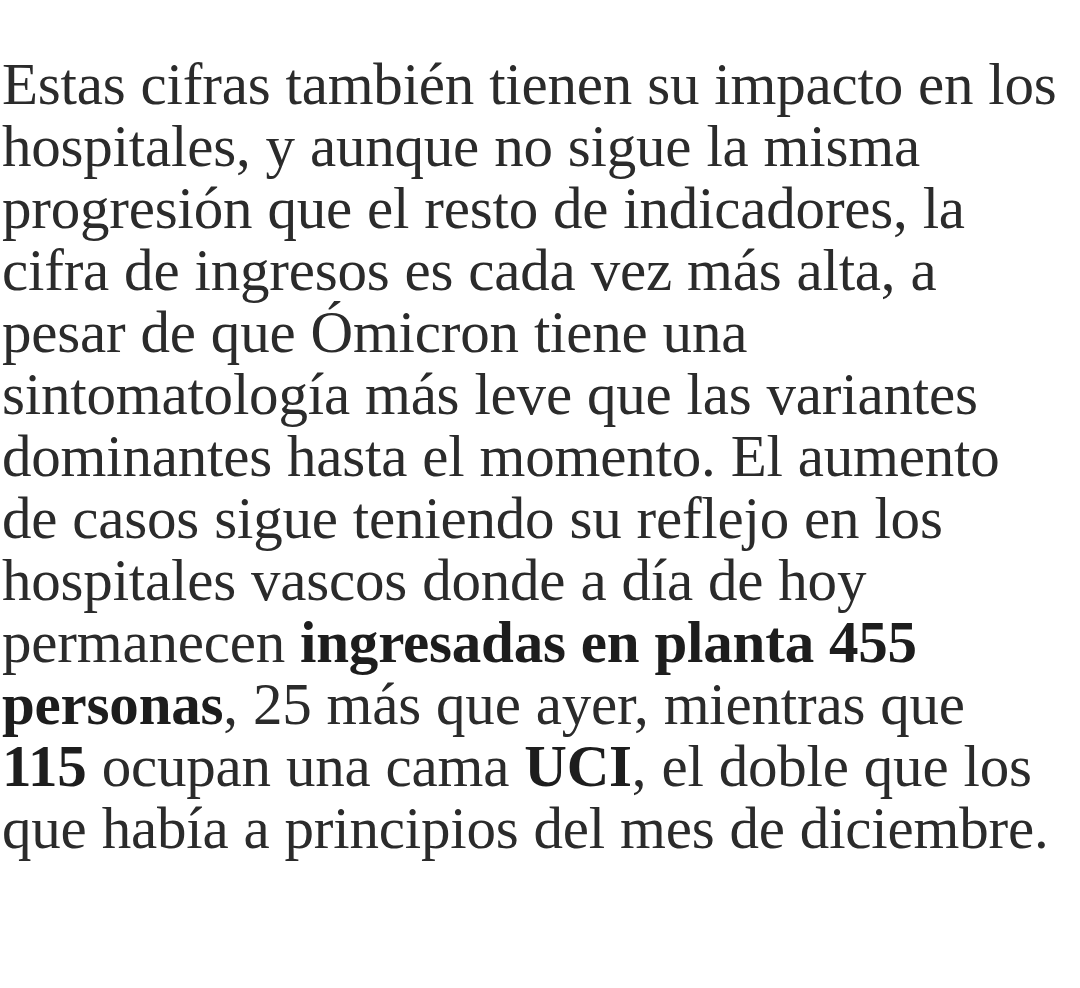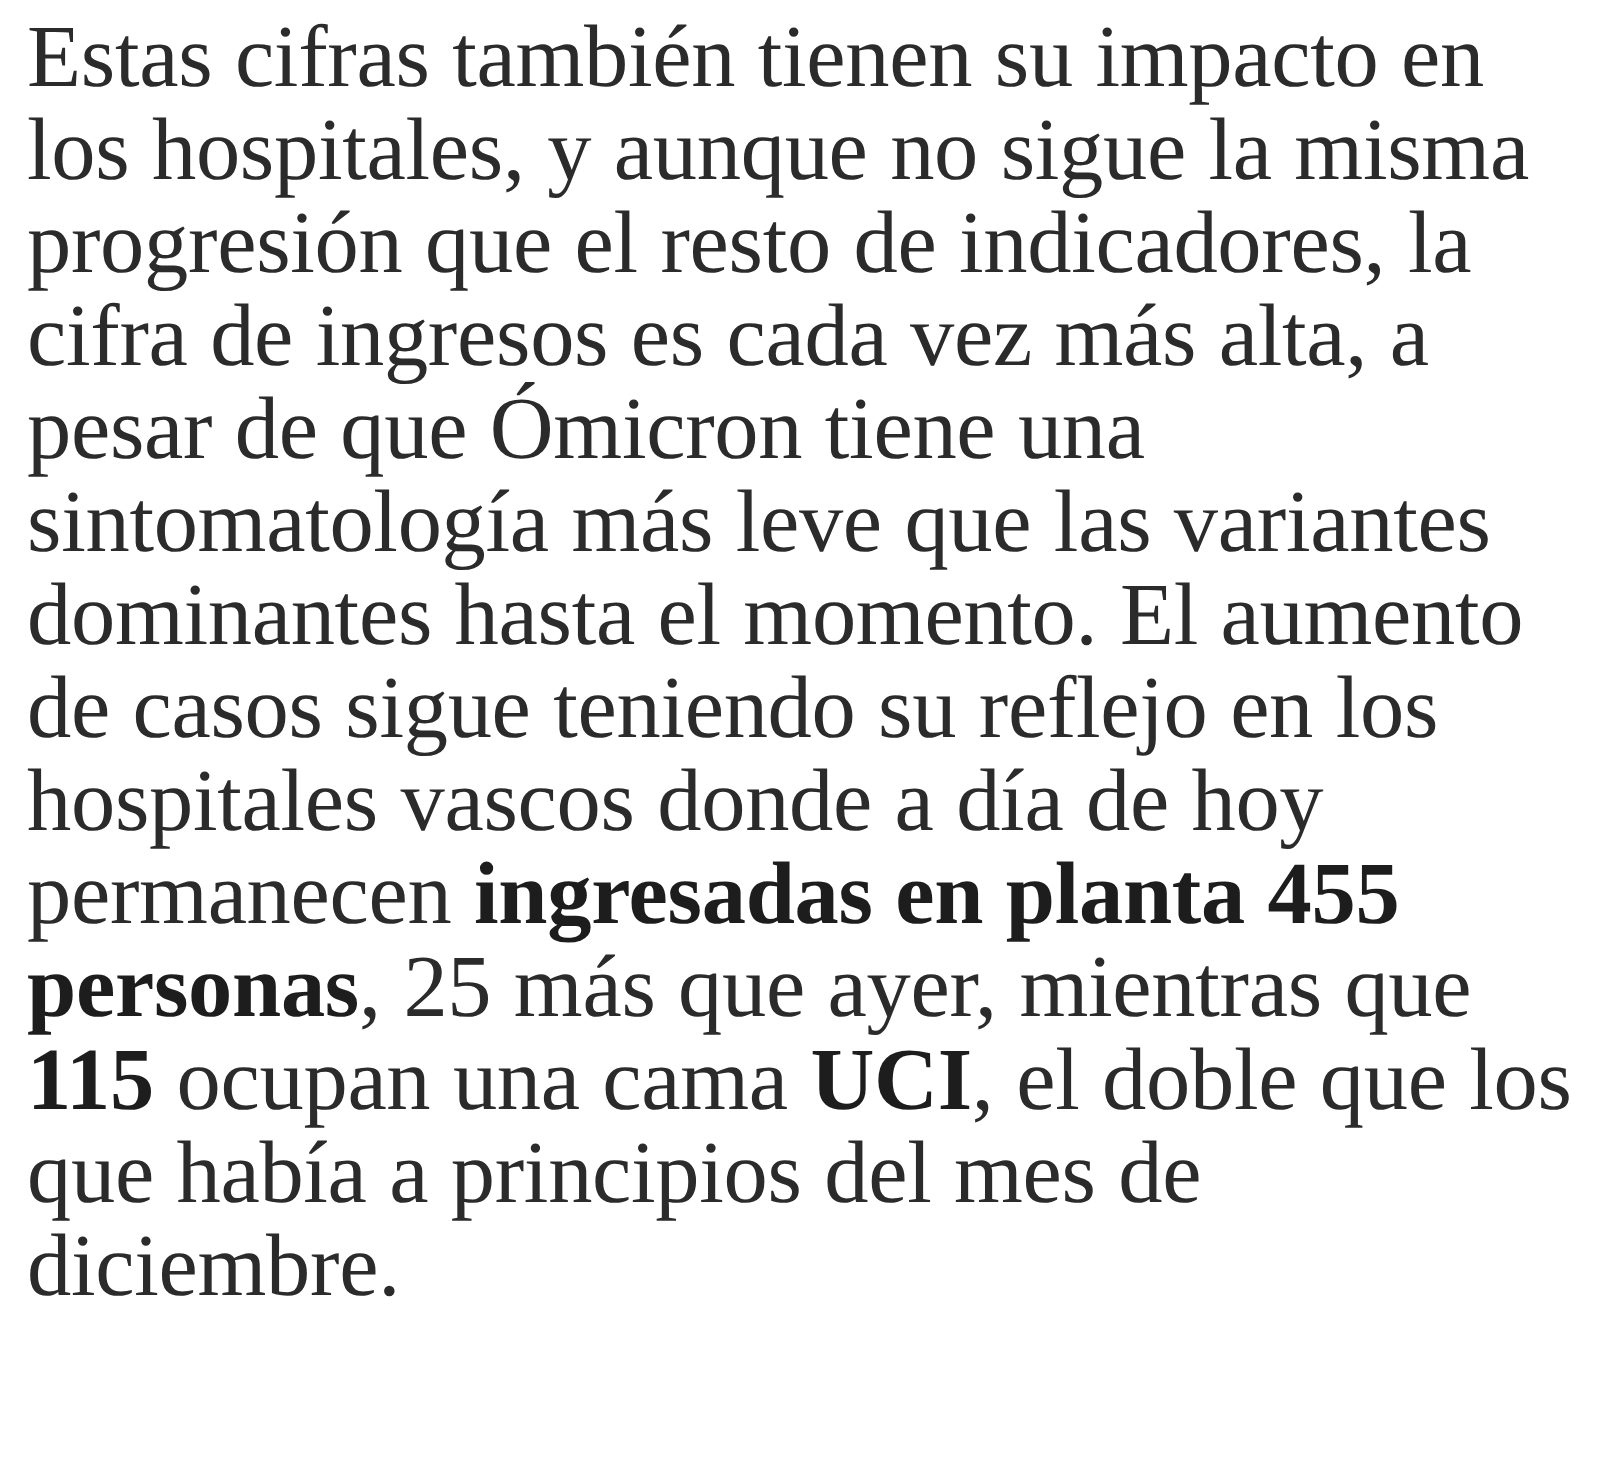--- a/index.html
+++ b/index.html
@@ -9,21 +9,22 @@
   }
   body {
     width: 1080px;
     height: 988px;
     overflow: hidden;
     font-family: "Liberation Serif", "DejaVu Serif", serif;
   }
   .article-body {
     box-sizing: border-box;
     width: 1080px;
-    padding: 6px 18px 0 18px;
+    padding: 6px 18px 0 2px;
+    margin-top: 47px;
   }
   .paragraph {
     margin: 0;
     color: #2b2b2b;
     font-family: "Liberation Serif", "DejaVu Serif", serif;
     font-size: 59px;
     line-height: 62px;
     letter-spacing: -0.2px;
     text-align: left;
     word-spacing: 0.5px;

